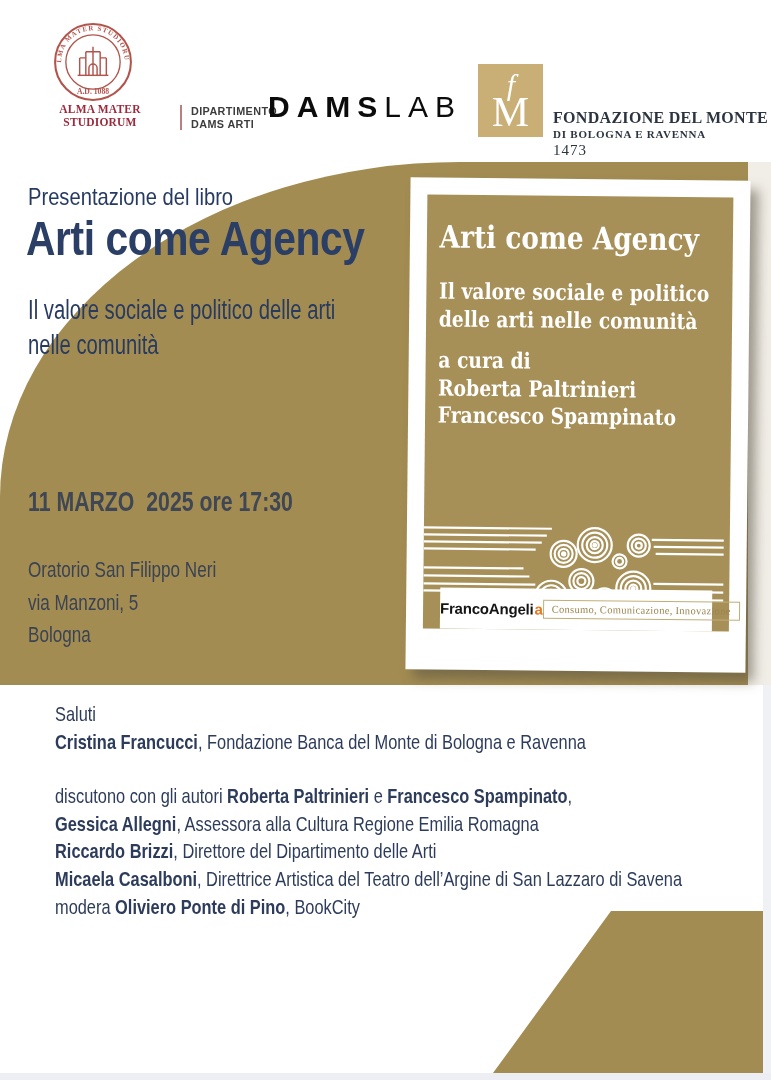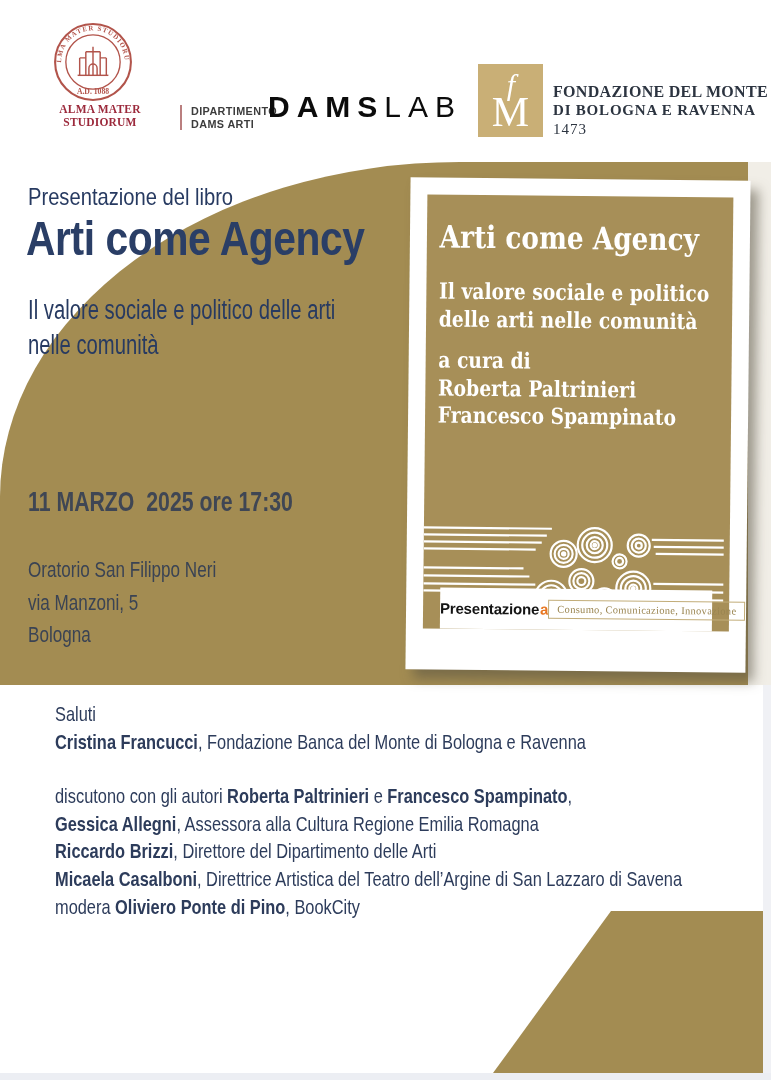--- a/index.html
+++ b/index.html
@@ -14,22 +14,22 @@
     font-family:"Liberation Serif",serif;font-weight:700;font-size:11.5px;line-height:12.5px;
     color:#9C2A3C;letter-spacing:.2px;}
   #dept-divider{left:180px;top:105px;width:2px;height:25px;background:#BA7F7F;}
   #dept-name{left:191px;top:105px;font-size:10.8px;line-height:12.5px;font-weight:700;
     color:#3C3C3C;letter-spacing:.4px;}
   #damslab{left:268px;top:90px;font-size:30px;color:#0B0B0B;letter-spacing:7px;}
   #damslab .b{font-weight:800;}
   #damslab .l{font-weight:300;}
   #fm-square{left:478px;top:64px;width:65px;height:73px;}
   #fond-text{left:553px;top:83px;font-family:"Liberation Serif",serif;color:#2C3440;}
-  #fond-text .f1{font-size:16px;font-weight:700;letter-spacing:.3px;}
-  #fond-text .f2{font-size:15px;font-weight:700;letter-spacing:.8px;margin-top:1px;}
+  #fond-text .f1{font-size:16px;font-weight:700;letter-spacing:.3px;margin-top:26px;}
+  #fond-text .f2{font-size:11px;font-weight:700;letter-spacing:.8px;margin-top:1px;}
   #fond-text .f3{font-size:15px;margin-top:2px;letter-spacing:1px;}
 
   
   #band-cream{left:744px;top:162px;width:27px;height:523px;background:#F1EEE7;}
   #band-gold{left:0;top:162px;width:748px;height:523px;background:#A38C52;
     border-top-left-radius:460px 335px;}
 
   
   .hero{transform-origin:left top;color:#273A61;}
   #kicker{left:28px;top:183px;font-size:24px;font-weight:500;transform:scaleX(.84);}
@@ -193,21 +193,21 @@
         <g>
             <circle cx="210" cy="67" r="17"></circle>
             <circle cx="210" cy="67" r="12.5"></circle>
             <circle cx="210" cy="67" r="8"></circle>
             <circle cx="210" cy="67" r="4"></circle>
             <circle cx="210" cy="67" r="1.4" fill="#fff"></circle>
           </g>
         <path d="M230 62 H300 M232 70 H300 M234 78 H300"></path>
       </svg>
       <div id="cover-footer">
-        <div id="publisher"><span>Presentazione</span><span class="oa">a</span></div>
+        <div id="publisher"><span>FrancoAngeli</span><span class="oa">a</span></div>
         <div id="series-box">Consumo, Comunicazione, Innovazione</div>
       </div>
     </div>
   </div>
 
   <div id="program" class="abs">
     <div class="nowrap">Saluti</div>
     <div class="nowrap"><b>Cristina Francucci</b><span>, Fondazione Banca del Monte di Bologna e Ravenna</span></div>
     <div class="spacer"></div>
     <div class="nowrap"><span>discutono con gli autori </span><b>Roberta Paltrinieri</b><span> e </span><b>Francesco Spampinato</b><span>,</span></div>

